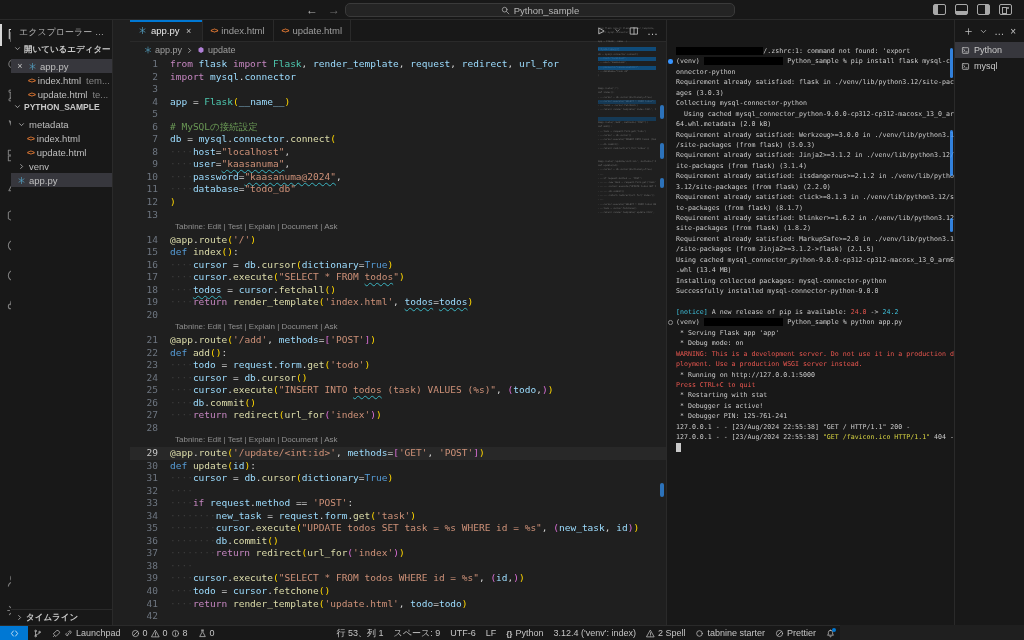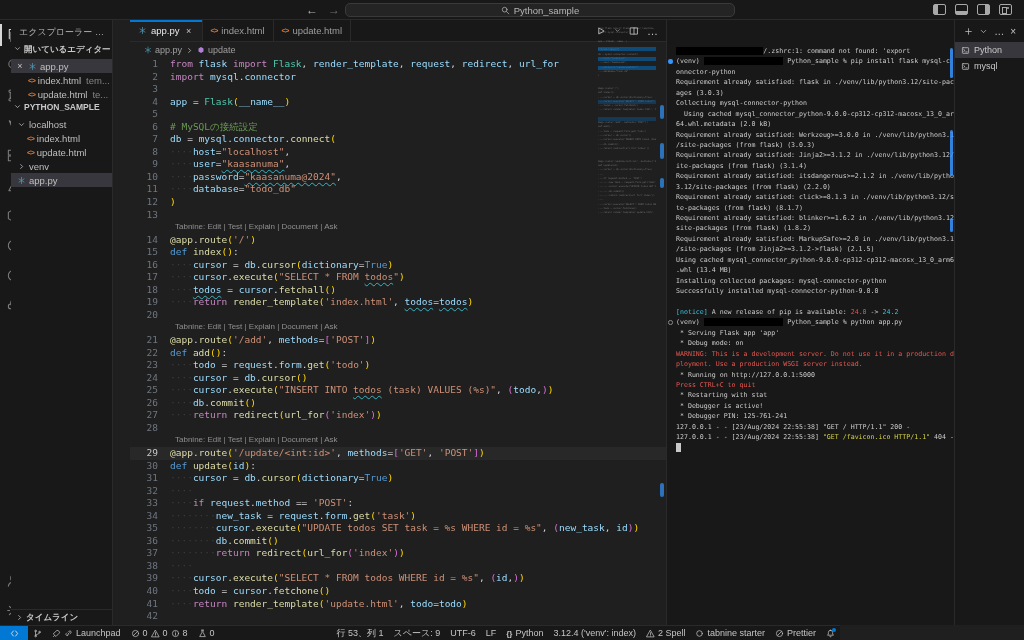--- a/index.html
+++ b/index.html
@@ -277,21 +277,21 @@
       </span>
     <span>PYTHON_SAMPLE</span>
   </div>
   <div id="filetree">
       <div class="row" style="padding-left: 6px;">
         <span class="chev">
           <svg viewBox="0 0 16 16">
             <path d="M4 6l4 4 4-4"></path>
           </svg>
         </span>
-        <span>localhost</span>
+        <span>metadata</span>
       </div>
       <div class="row" style="padding-left: 16px;">
         <span class="ic htmlic">&lt;&gt;</span>
         <span>index.html</span>
       </div>
       <div class="row" style="padding-left: 16px;">
         <span class="ic htmlic">&lt;&gt;</span>
         <span>update.html</span>
       </div>
       <div class="row" style="padding-left: 6px;">

